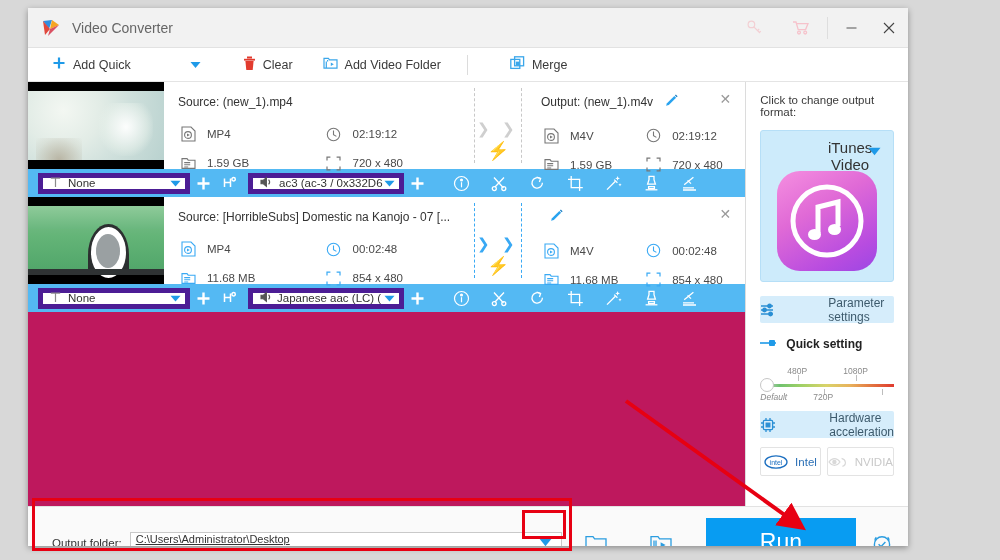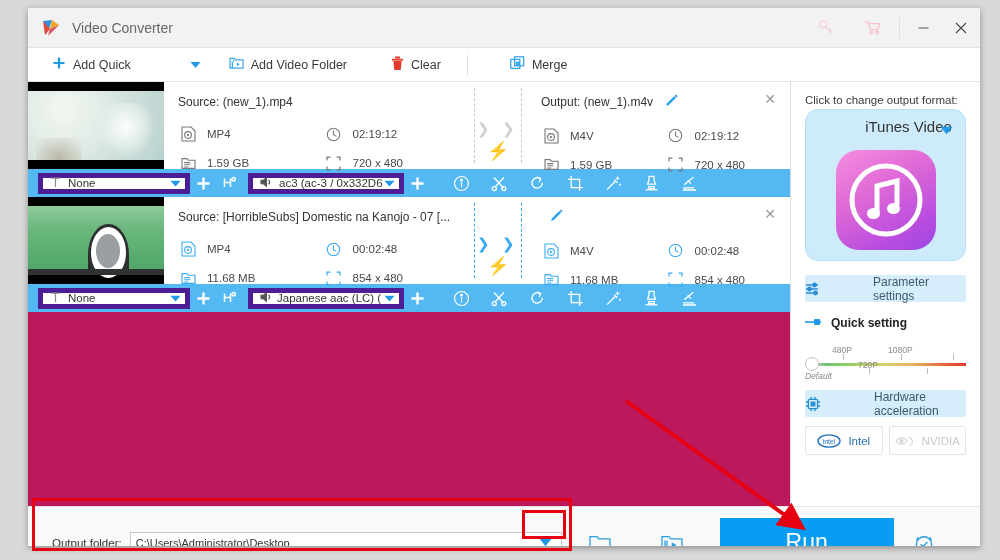--- a/index.html
+++ b/index.html
@@ -5,21 +5,21 @@
   * { box-sizing: border-box; }
   html, body { margin:0; padding:0; }
   body {
     width:1000px; height:560px; overflow:hidden;
     background:#d8d8d8;
     font-family:"Liberation Sans", sans-serif;
     font-size:12px; color:#333;
     -webkit-font-smoothing:antialiased;
   }
   .app {
-    position:absolute; left:28px; top:8px; width:952px; height:538px;
+    position:absolute; left:28px; top:8px; width:880px; height:538px;
     background:#fff; box-shadow:0 2px 6px rgba(0,0,0,.35);
     overflow:hidden;
   }
 
   
   .titlebar {
     height:40px; background:#f2f2f2; border-bottom:1px solid #e2e2e2;
     display:flex; align-items:center; position:relative;
   }
   .logo { margin-left:12px; width:22px; height:22px; position:relative; }
@@ -108,21 +108,21 @@
   .sel-combo .txt { flex:1; white-space:nowrap; overflow:hidden; text-overflow:ellipsis; }
   .plusbtn { width:26px; height:24px; display:flex; align-items:center; justify-content:center; cursor:pointer; color:#fff; }
   .hbtn { width:26px; height:24px; display:flex; align-items:center; justify-content:center; cursor:pointer; }
   .toolicons { display:flex; align-items:center; margin-left:12px; }
   .ticon { width:38px; height:28px; display:flex; align-items:center; justify-content:center; cursor:pointer; }
 
   
   .side-inner { padding:12px 14px 0 14px; }
   .side-title { font-size:11.5px; color:#3a3a3a; }
   .fmt-card {
-    margin-top:3px; background:#cdebfb; border:1px solid #b6dff7; border-radius:13px;
+    margin-top:12px; background:#cdebfb; border:1px solid #b6dff7; border-radius:3px;
     height:152px; position:relative; cursor:pointer;padding-left:46px;
   }
   .fmt-name { text-align:center; padding-top:8px; font-size:15px; color:#333; }
   .fmt-caret { position:absolute; right:12px; top:14px; }
   .itunes {
     position:absolute; left:50%; transform:translateX(-50%); top:40px;
     width:100px; height:100px; border-radius:23px;
     background:linear-gradient(150deg,#f58fe0 0%, #e06ad6 38%, #b84ce0 78%, #9c46e4 100%);
   }
   .btn-wide {
@@ -144,21 +144,21 @@
   .accel-chip { flex:1; height:29px; border:1px solid #e3e3e3; border-radius:2px;
     display:flex; align-items:center; justify-content:center; cursor:pointer; font-size:11.5px; }
   .accel-chip.off { color:#c9c9c9; }
   .accel-chip.on { color:#2a6fb5; }
   .accel-chip .ico { margin-right:7px; display:flex; }
 
   
   .bottom { height:72px; background:#fafafa; border-top:1px solid #e2e2e2; display:flex; align-items:center; position:relative; }
   .outfolder-wrap { display:flex; align-items:center; margin-left:24px; }
   .of-label { font-size:11.5px; color:#333; margin-right:8px; white-space:nowrap; }
-  .pathbox { width:432px; height:22px; border:1px solid #c9c9c9; background:#fff; display:flex; align-items:center; }
+  .pathbox { width:432px; height:22px; border:1px solid #c9c9c9; background:#fff; display:flex; align-items:flex-start;text-decoration:underline; }
   .pathtxt { flex:1; padding-left:5px; font-size:11px; color:#333; white-space:nowrap; overflow:hidden; }
   .pathcaret { width:30px; height:20px; display:flex; align-items:center; justify-content:center; cursor:pointer; }
   .ic-btn { width:52px; height:72px; display:flex; align-items:center; justify-content:center; cursor:pointer; }
   .runbtn { width:174px; height:50px; background:#089cf2; color:#fff; font-size:23px;
     display:flex; align-items:center; justify-content:center; cursor:pointer; margin-left:22px; }
   .clock-btn { width:60px; height:72px; display:flex; align-items:center; justify-content:center; cursor:pointer; }
 
   
   .anno { position:absolute; pointer-events:none; }
   .hl-outer { left:32px; top:498px; width:540px; height:53px; border:3px solid #e70012; }
@@ -216,39 +216,39 @@
             <path d="M7 1.5 V12.5 M1.5 7 H12.5"></path>
           </svg>
       </span>
       <span class="lbl">Add Quick</span>
     </div>
     <div class="caretbtn" style="margin-left:42px">
       <svg width="11" height="8" viewBox="0 0 11 8">
           <path d="M0.5 1 H10.5 L5.5 7 Z" fill="#1f9ae8"></path>
         </svg>
     </div>
+    <div class="tbtn" style="margin-left:24px">
+      <span>
+        <svg width="13" height="15" viewBox="0 0 13 15">
+          <rect x="4" y="0.5" width="5" height="2" fill="#e23b2e"></rect>
+          <rect x="1" y="2.8" width="11" height="1.8" fill="#e23b2e"></rect>
+          <path d="M2.4 5 h8.2 l-0.9 9 h-6.4 Z" fill="#e23b2e"></path>
+        </svg>
+      </span>
+      <span class="lbl">Clear</span>
+    </div>
     <div class="tbtn" style="margin-left:10px">
       <span>
         <svg width="15" height="14" viewBox="0 0 15 14" fill="none" stroke="#3aa6ea" stroke-width="1.2">
           <path d="M1 2.4 h4.4 l1.1 1.5 H14 v8.2 H1 Z"></path>
             <path d="M3.3 5.6 v6.5 M4.6 4 v1.6"></path>
           <path d="M7.8 6.6 l3 1.7 -3 1.7 Z" fill="#3aa6ea" stroke="none"></path>
         </svg>
       </span>
       <span class="lbl">Add Video Folder</span>
-    </div>
-    <div class="tbtn" style="margin-left:24px">
-      <span>
-        <svg width="13" height="15" viewBox="0 0 13 15">
-          <rect x="4" y="0.5" width="5" height="2" fill="#e23b2e"></rect>
-          <rect x="1" y="2.8" width="11" height="1.8" fill="#e23b2e"></rect>
-          <path d="M2.4 5 h8.2 l-0.9 9 h-6.4 Z" fill="#e23b2e"></path>
-        </svg>
-      </span>
-      <span class="lbl">Clear</span>
     </div>
     <div class="vsep"></div>
     <div class="tbtn" style="margin-left:16px">
       <span>
         <svg width="15" height="15" viewBox="0 0 15 15" fill="none" stroke="#3aa6ea" stroke-width="1.3">
           <rect x="0.8" y="3.4" width="9" height="9"></rect>
             <rect x="4.6" y="0.8" width="9" height="9"></rect>
           <rect x="5.8" y="5.6" width="4" height="4" fill="#3aa6ea" stroke="none"></rect>
         </svg>
       </span>
@@ -724,21 +724,21 @@
         <div class="slider">
           <div class="track"></div>
           <div class="tick" style="left:38px; top:8px;"></div>
           <div class="tick" style="left:64px; top:22px;"></div>
           <div class="tick" style="left:96px; top:8px;"></div>
           <div class="tick" style="left:122px; top:22px;"></div>
           <div class="tick" style="left:148px; top:8px;"></div>
           <div class="knob"></div>
           <span class="slb" style="left:0px; top:25px;font-style:italic;">Default</span>
           <span class="slb" style="left:27px; top:-1px;">480P</span>
-          <span class="slb" style="left:53px; top:14px;">720P</span>
+          <span class="slb" style="left:53px; top:25px;">720P</span>
           <span class="slb" style="left:83px; top:-1px;">1080P</span>
         </div>
 
         <div class="btn-wide" style="margin-top:4px">
           <span class="ico">
             <svg width="16" height="16" viewBox="0 0 16 16" fill="none" stroke="#2a8fd4" stroke-width="1.3">
               <rect x="3.4" y="3.4" width="9.2" height="9.2" rx="1"></rect>
                 <rect x="6.2" y="6.2" width="3.6" height="3.6" fill="#2a8fd4"></rect>
               <path d="M6 1 v2.2 M10 1 v2.2 M6 12.8 V15 M10 12.8 V15 M1 6 h2.2 M1 10 h2.2 M12.8 6 H15 M12.8 10 H15"></path>
             </svg>

